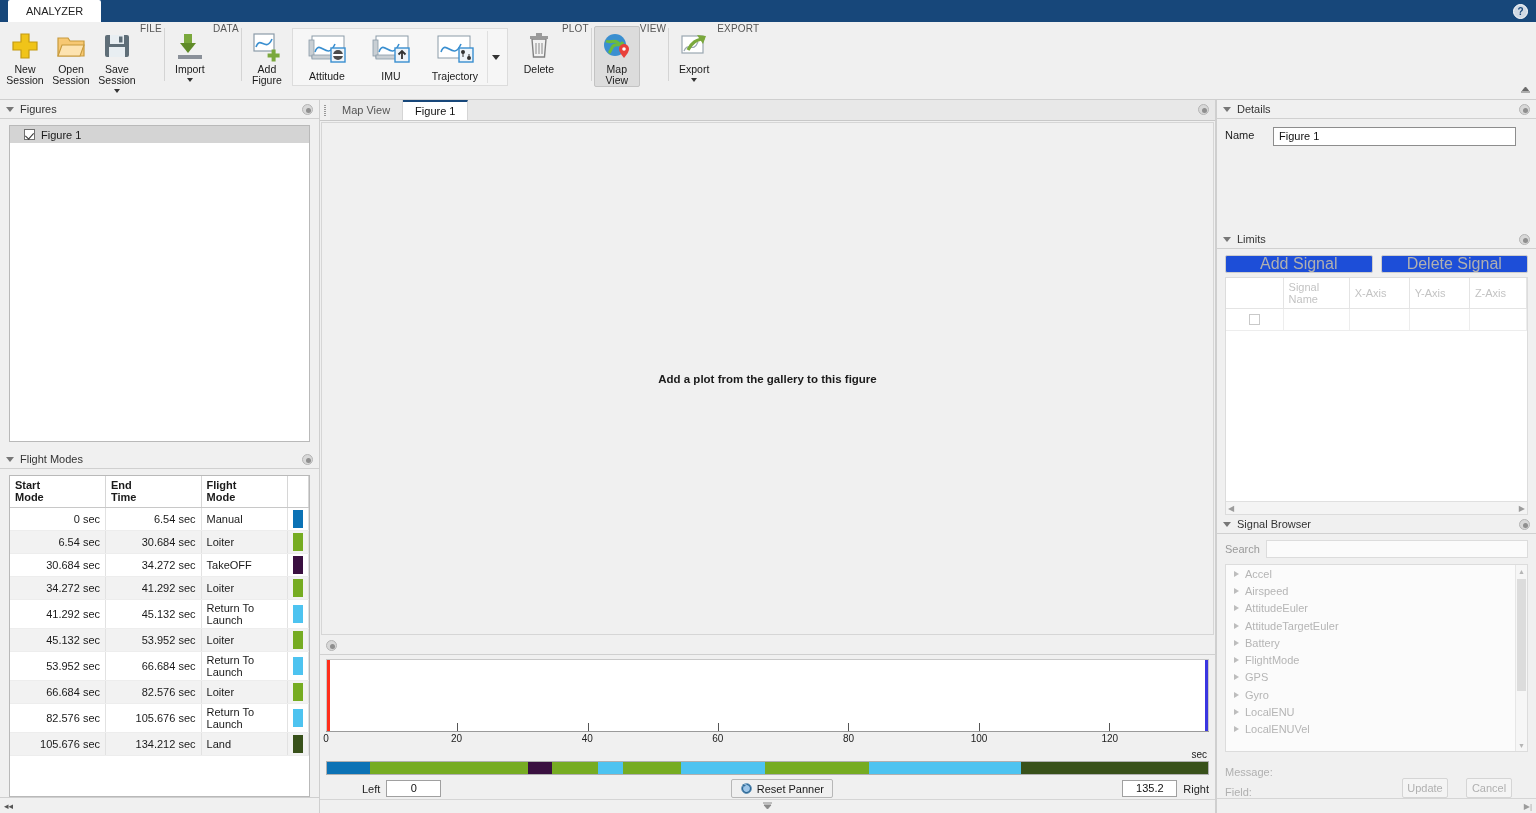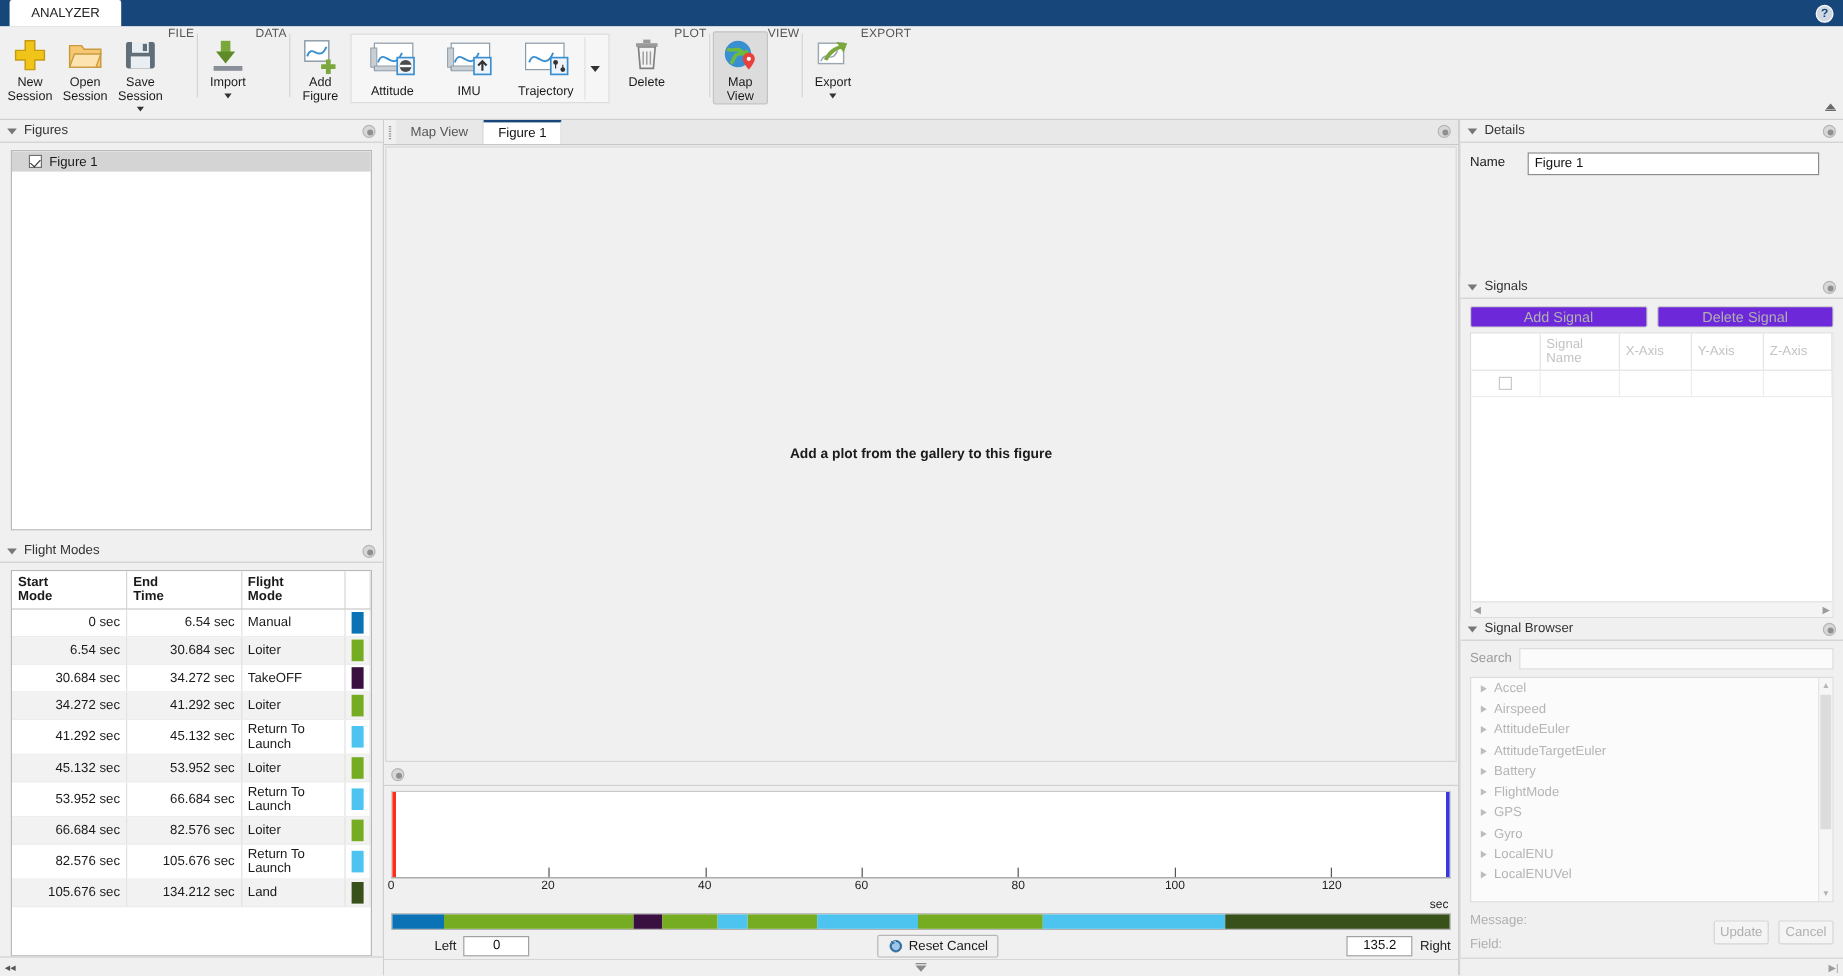--- a/index.html
+++ b/index.html
@@ -178,22 +178,22 @@
   .details-body { flex: 1; padding: 8px 20px 0 8px; display: flex; align-items: flex-start; gap: 8px; }
   .details-body .lab { width: 40px; font-size: 11px; padding-top: 2px; }
   .textinput {
     flex: 1; height: 19px; background: #fff; border: 1px solid #8d8d8d;
     font-size: 11px; padding: 0 5px; line-height: 17px; color: #111;
   }
 
   .signals-pane { height: 285px; display: flex; flex-direction: column; flex: none; }
   .signals-btns { display: flex; gap: 8px; padding: 6px 8px 4px 8px; }
   .gbtn {
-    flex: 1; height: 18px; border: 1px solid #cdcdcd; border-radius: 2px; background: #6d28d9;
-    font-size: 12px; color: #b0b0b0; display: flex; align-items: center; justify-content: center; cursor: default;
+    flex: 1; height: 18px; border: 1px solid #cdcdcd; border-radius: 2px; background: #1d4ed8;
+    font-size: 16px; color: #b0b0b0; display: flex; align-items: center; justify-content: center; cursor: default;
   }
   .sig-tablewrap { flex: 1; margin: 0 8px 0 8px; border: 1px solid #dcdcdc; background: #fff; overflow: hidden; display: flex; flex-direction: column; }
   table.sig { width: 100%; border-collapse: collapse; font-size: 11px; table-layout: fixed; }
   table.sig th {
     background: #fff; border-right: 1px solid #e4e4e4; border-bottom: 1px solid #e4e4e4;
     font-weight: normal; text-align: left; padding: 3px 5px; color: #c3c3c3; font-size: 11px;
   }
   table.sig td { border-right: 1px solid #ededed; border-bottom: 1px solid #ededed; height: 22px; }
   .sig-cb { width: 11px; height: 11px; border: 1px solid #c9c9c9; background: #fff; margin: 0 auto; }
   .sig-hscroll { height: 13px; border-top: 1px solid #e0e0e0; background: #f4f4f4; display: flex; align-items: center; justify-content: space-between; padding: 0 2px; flex: none; }
@@ -204,21 +204,21 @@
   .sb-search .lab { font-size: 11px; color: #9a9a9a; }
   .searchbox { flex: 1; height: 18px; background: #fbfbfb; border: 1px solid #dcdcdc; }
   .sb-treewrap { flex: 1; margin: 2px 8px 0 8px; border: 1px solid #dcdcdc; background: #fbfbfb; position: relative; overflow: hidden; min-height: 0; }
   .sb-tree { position: absolute; inset: 0 12px 0 0; overflow: hidden; }
   .sb-item { height: 17.3px; display: flex; align-items: center; gap: 6px; padding-left: 8px; font-size: 11px; color: #b5b5b5; cursor: default; }
   .sb-item .tri-r { width: 0; height: 0; border-top: 3.5px solid transparent; border-bottom: 3.5px solid transparent; border-left: 5px solid #bdbdbd; flex: none; }
   .sb-vscroll { position: absolute; right: 0; top: 0; bottom: 0; width: 12px; background: #f6f6f6; border-left: 1px solid #e6e6e6; }
   .sb-vthumb { position: absolute; left: 1px; right: 1px; top: 14px; height: 112px; background: #dcdcdc; }
   .sb-vup, .sb-vdn { position: absolute; left: 0; right: 0; height: 12px; display: flex; align-items: center; justify-content: center; font-size: 7px; color: #b5b5b5; }
   .sb-vup { top: 0; } .sb-vdn { bottom: 0; }
-  .sb-footer { height: 46px; display: flex; align-items: center; padding: 4px 8px 0 8px; gap: 8px; flex: none; }
+  .sb-footer { height: 46px; display: flex; align-items: flex-end; padding: 4px 24px 0 8px; gap: 18px; flex: none; }
   .sb-msgs { flex: 1; display: flex; flex-direction: column; gap: 8px; }
   .sb-msgs div { font-size: 11px; color: #b0b0b0; }
   .fbtn {
     width: 46px; height: 20px; border: 1px solid #d5d5d5; border-radius: 2px; background: #f4f4f4;
     font-size: 11px; color: #b0b0b0; display: flex; align-items: center; justify-content: center; cursor: default;
   }
   .sb-hscroll { height: 15px; border-top: 1px solid #d5d5d5; background: #f0f0f0; display: flex; align-items: center; justify-content: flex-end; padding-right: 4px; flex: none; }
 </style>
 </head>
 <body>
@@ -587,21 +587,21 @@
           <div class="panner-controls">
             <span class="lbl-sm">Left</span>
             <div class="numinput">0</div>
             <div class="ctr-spacer">
               <div class="reset-btn">
                 <svg width="13" height="13" viewBox="0 0 16 16">
                   <circle cx="8" cy="8" r="6" fill="#9ec6e8" stroke="#4a7fa8" stroke-width="1"></circle>
                   <path d="M8 3a5 5 0 1 1-4.3 2.5" fill="none" stroke="#2f6a97" stroke-width="1.6"></path>
                   <path d="M3 2.5l1.2 3.4L7.5 4.6z" fill="#2f6a97"></path>
                 </svg>
-                <span>Reset Cancel</span>
+                <span>Reset Panner</span>
               </div>
             </div>
             <div class="numinput">135.2</div>
             <span class="lbl-sm">Right</span>
           </div>
         </div>
         <div class="panner-scroll">
           <svg width="11" height="9" viewBox="0 0 11 9">
               <path d="M1 1h9M5.5 7L2 3h7z" fill="#8a8a8a" stroke="#8a8a8a" stroke-width="1"></path>
             </svg>
@@ -619,21 +619,21 @@
         </div>
         <div class="details-body">
           <div class="lab">Name</div>
           <div class="textinput">Figure 1</div>
         </div>
       </div>
 
       <div class="signals-pane">
         <div class="panel-header">
           <div class="tri"></div>
-          <div class="ttl">Signals</div>
+          <div class="ttl">Limits</div>
           <div class="ph-icon"></div>
         </div>
         <div class="signals-btns">
           <div class="gbtn">Add Signal</div>
           <div class="gbtn">Delete Signal</div>
         </div>
         <div class="sig-tablewrap">
           <table class="sig">
             <colgroup>
                 <col style="width:19%">

